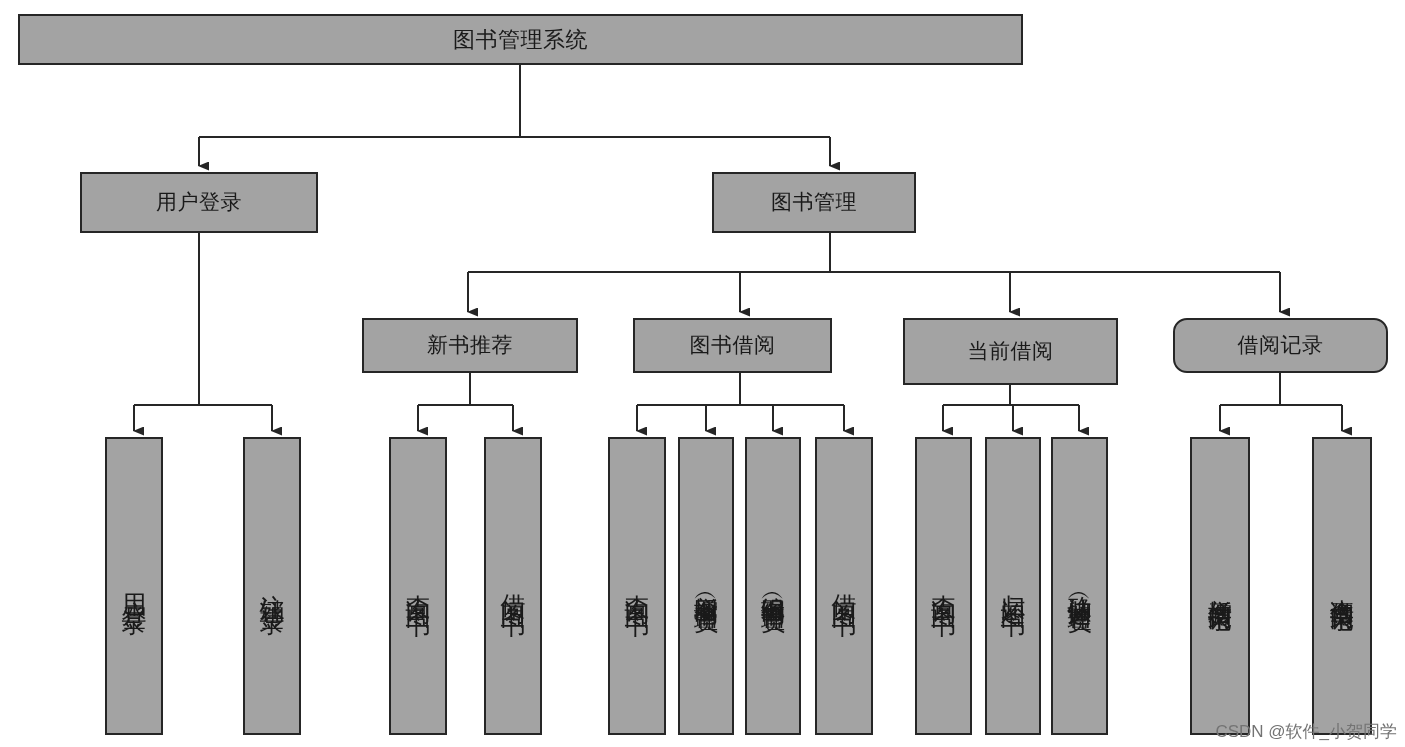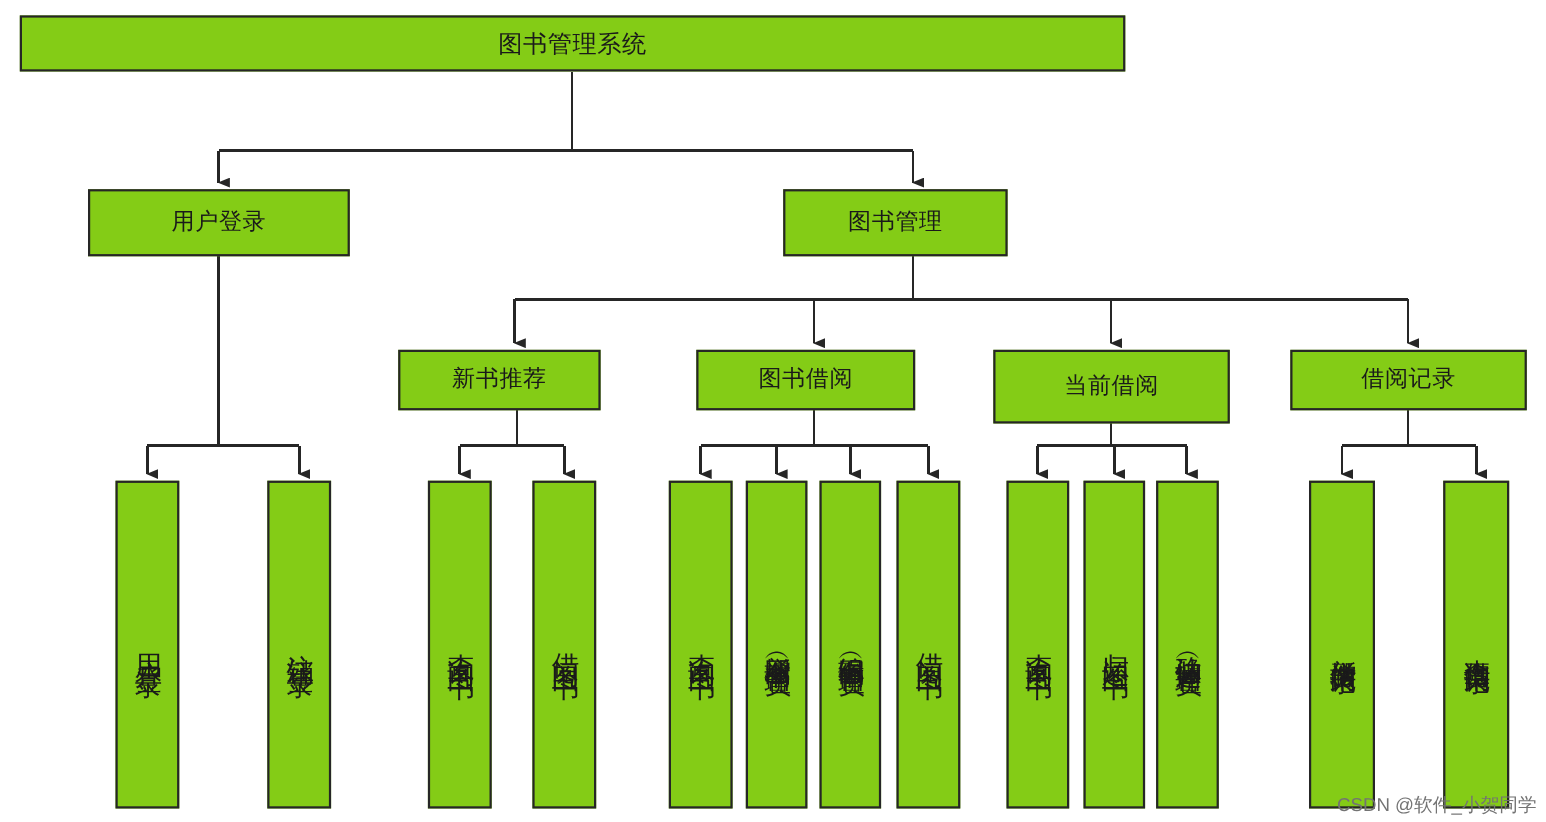--- a/index.html
+++ b/index.html
@@ -8,21 +8,21 @@
     background:#ffffff;
     font-family:"Liberation Sans","DejaVu Sans",sans-serif;
     overflow:hidden;
   }
   #stage{position:relative;width:1405px;height:747px;}
   #wires{position:absolute;left:0;top:0;width:1405px;height:747px;}
 
   .node{
     position:absolute;
     box-sizing:border-box;
-    background:#84cc16;
+    background:#a3a3a3;
     border:2px solid #262626;
     display:flex;
     align-items:center;
     justify-content:center;
     color:#1a1a1a;
     z-index:2;
   }
   .node .lbl{
     display:block;
     text-align:center;
@@ -116,30 +116,30 @@
   <div id="nodes">
       <div class="node h root" style="left: 18px; top: 14px; width: 1005px; height: 51px;">
         <span class="lbl">图书管理系统</span>
       </div>
       <div class="node h" style="left: 80px; top: 172px; width: 238px; height: 61px;">
         <span class="lbl">用户登录</span>
       </div>
       <div class="node h" style="left: 712px; top: 172px; width: 204px; height: 61px;">
         <span class="lbl">图书管理</span>
       </div>
-      <div class="node h" style="left: 362px; top: 318px; width: 184px; height: 55px;">
+      <div class="node h" style="left: 362px; top: 318px; width: 216px; height: 55px;">
         <span class="lbl">新书推荐</span>
       </div>
       <div class="node h" style="left: 633px; top: 318px; width: 199px; height: 55px;">
         <span class="lbl">图书借阅</span>
       </div>
       <div class="node h" style="left: 903px; top: 318px; width: 215px; height: 67px;">
         <span class="lbl">当前借阅</span>
       </div>
-      <div class="node h" style="left: 1173px; top: 318px; width: 215px; height: 55px;">
+      <div class="node h" style="left: 1173px; top: 318px; width: 215px; height: 55px; border-radius: 14px;">
         <span class="lbl">借阅记录</span>
       </div>
       <div class="node v" style="left: 105px; top: 437px; width: 58px; height: 298px;">
         <span class="lbl">用户登录</span>
       </div>
       <div class="node v" style="left: 243px; top: 437px; width: 58px; height: 298px;">
         <span class="lbl">注销登录</span>
       </div>
       <div class="node v" style="left: 389px; top: 437px; width: 58px; height: 298px;">
         <span class="lbl">查询图书</span>

